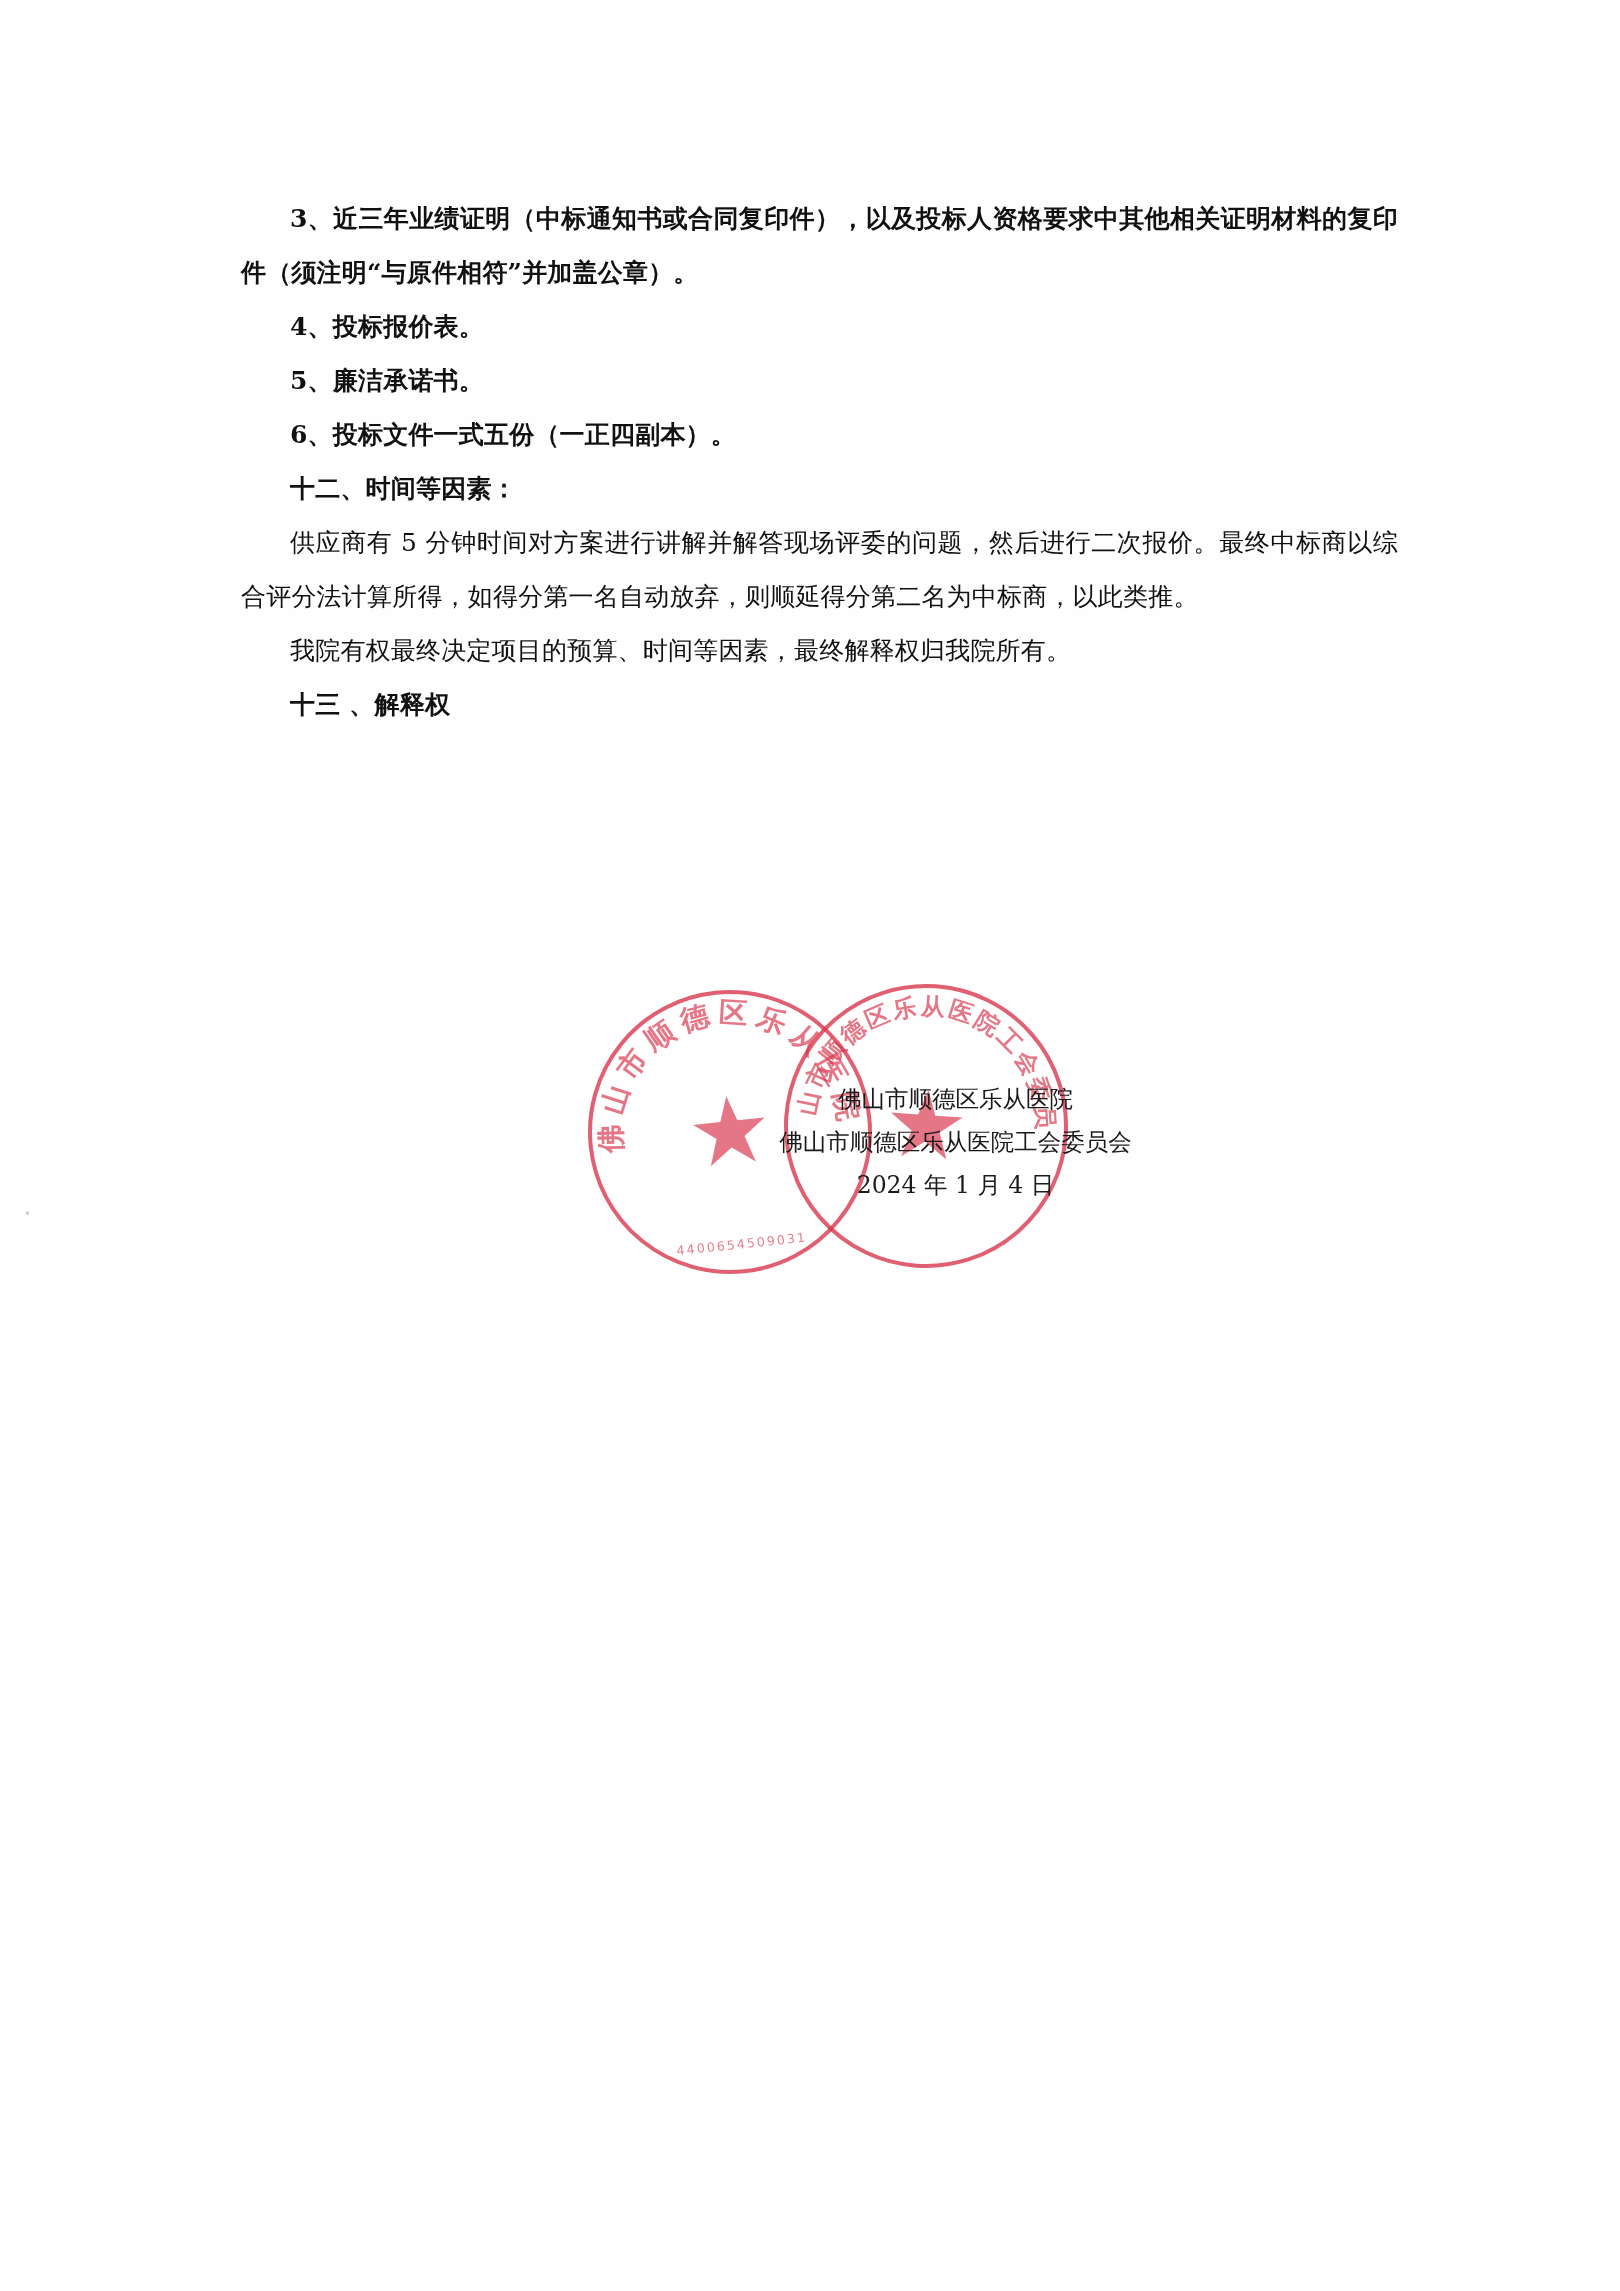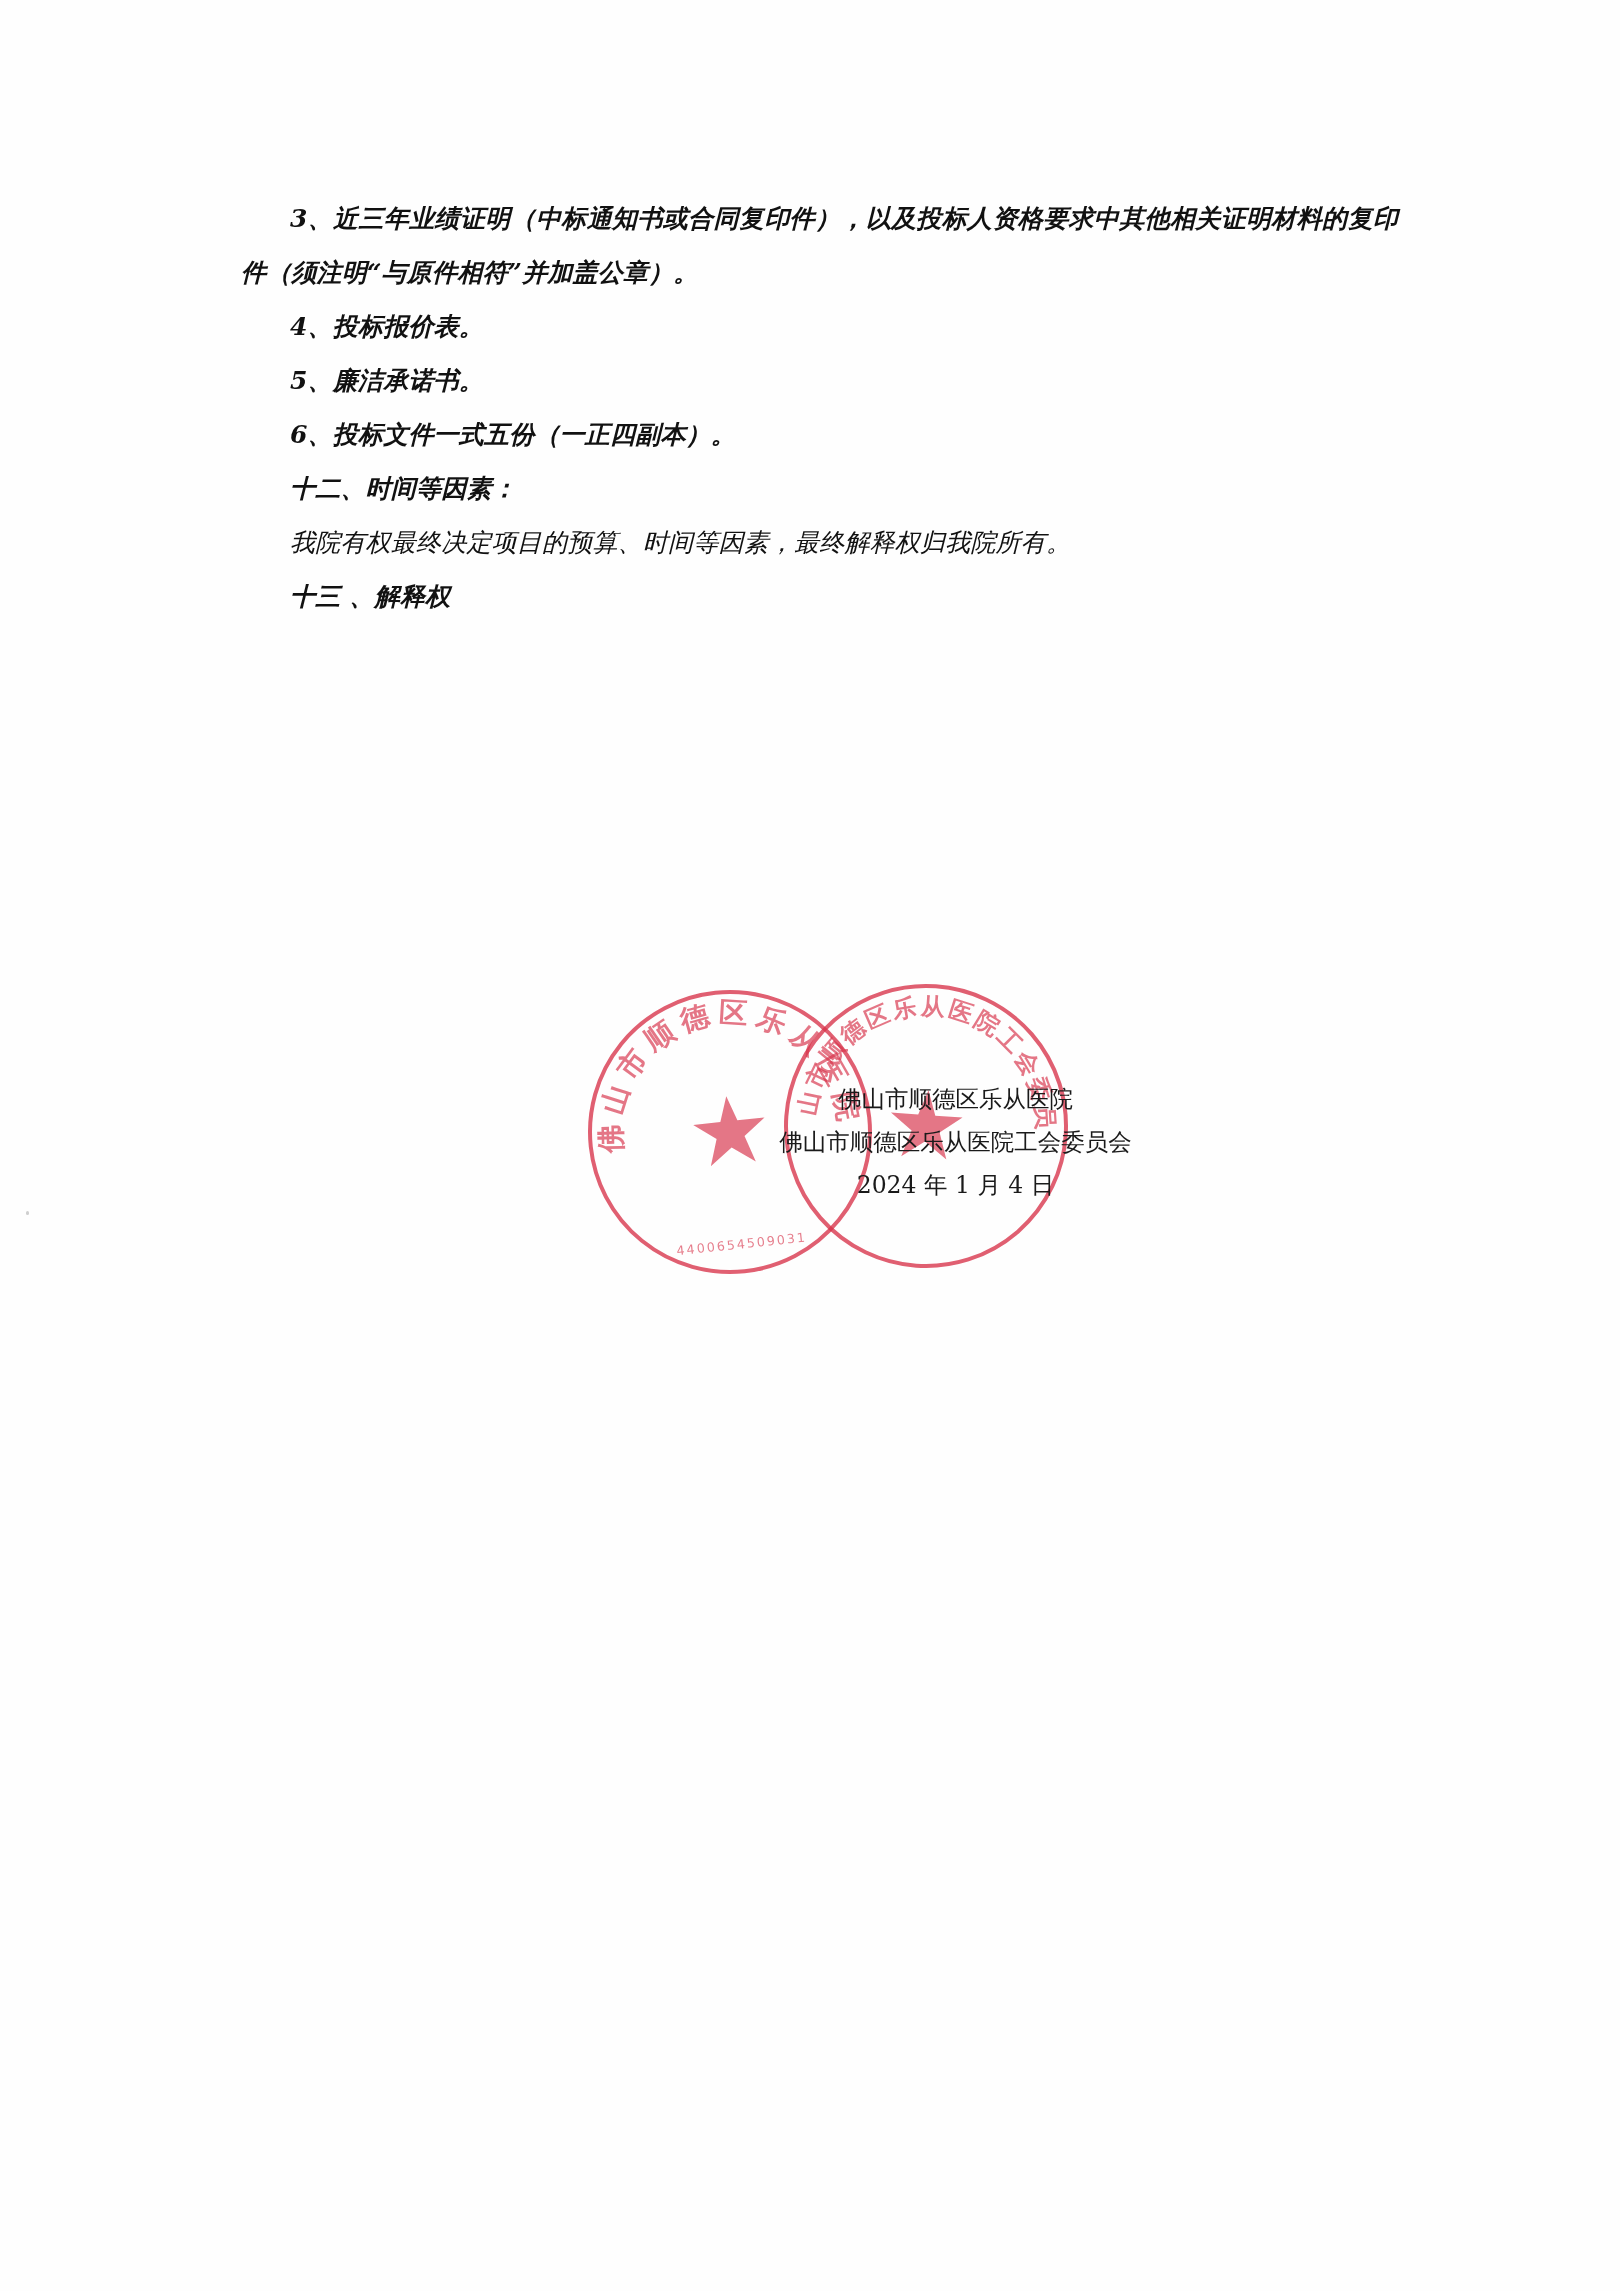--- a/index.html
+++ b/index.html
@@ -15,21 +15,20 @@
     margin: 0 auto;
     overflow: hidden;
     font-family: "DejaVu Serif", "Liberation Serif", serif;
     color: #111111;
   }
   .content {
     position: absolute;
     left: 241px;
     top: 192px;
     width: 1157px;
-    font-style: italic;
   }
   .para {
     font-size: 25px;
     line-height: 54px;
     letter-spacing: 0.2px;
     text-align: justify;
     margin: 0 0 0 0;
   }
   .bold {
     font-weight: bold;
@@ -137,20 +136,21 @@
     <p class="para hang bold">3、近三年业绩证明（中标通知书或合同复印件），以及投标人资格要求中其他相关证明材料的复印件（须注明“与原件相符”并加盖公章）。</p>
     <p class="para hang bold">4、投标报价表。</p>
     <p class="para hang bold">5、廉洁承诺书。</p>
     <p class="para hang bold">6、投标文件一式五份（一正四副本）。</p>
 
 
 
 
     <p class="para hang bold">十二、时间等因素：</p>
 
+    <p class="para hang">供应商有 5 分钟时间对方案进行讲解并解答现场评委的问题，然后进行二次报价。最终中标商以综合评分法计算所得，如得分第一名自动放弃，则顺延得分第二名为中标商，以此类推。</p>
 
     <p class="para hang">我院有权最终决定项目的预算、时间等因素，最终解释权归我院所有。</p>
 
     <p class="para hang bold">十三 、解释权</p>
 
 
   </div>
 
   <div class="signature-text">
     <div>佛山市顺德区乐从医院</div>

